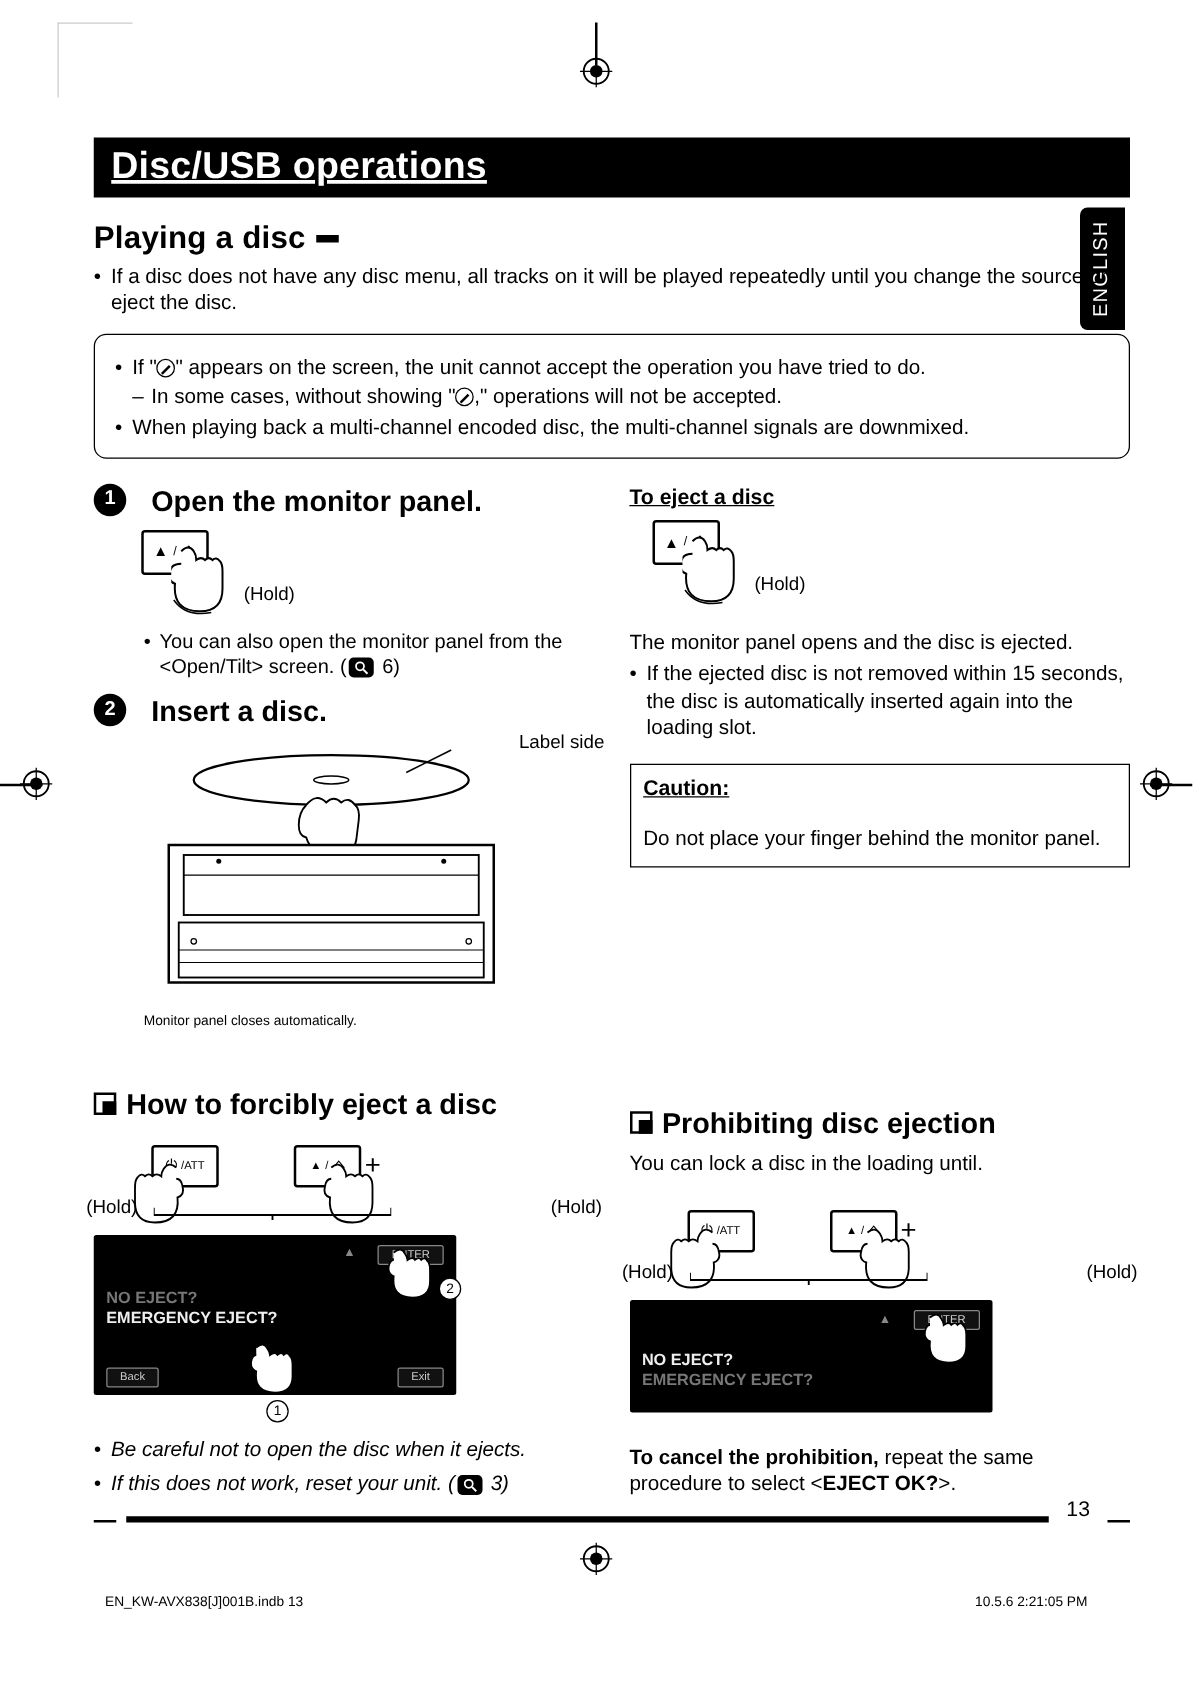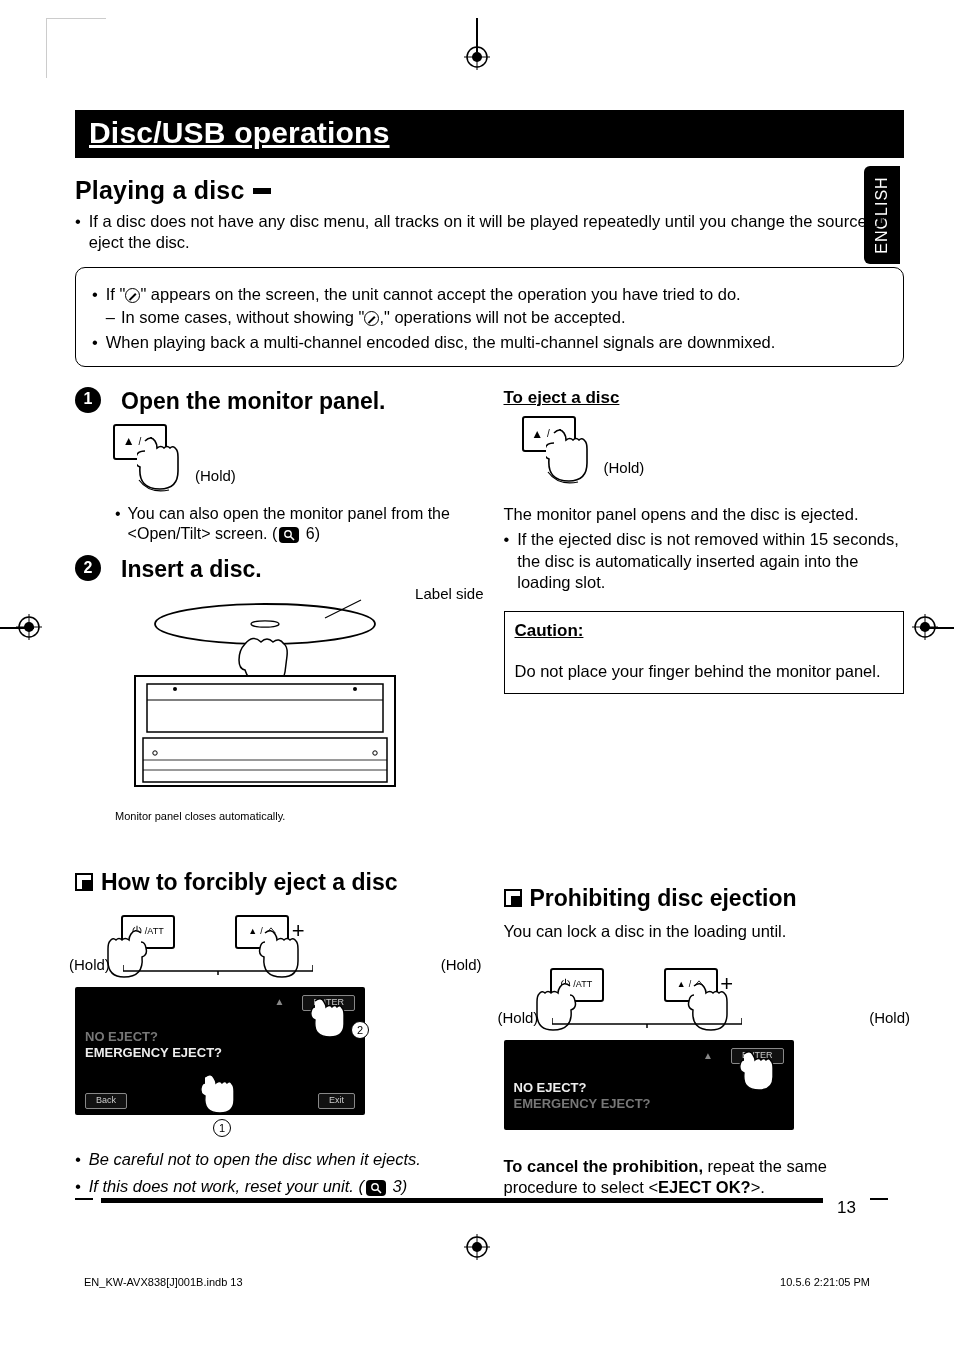--- a/index.html
+++ b/index.html
@@ -79,21 +79,21 @@
   .screen .cursor-num { position:absolute; width:18px; height:18px; border:1.5px solid #000; border-radius:50%; background:#fff; color:#000; font-size:11px; display:flex; align-items:center; justify-content:center; font-weight:400;}
 
   
   .screen.small { height: 90px; }
 
   
   .side-tab { position:absolute; right:54px; top:166px; width:36px; height:98px; background:#000; color:#fff; border-top-left-radius:6px; border-bottom-left-radius:6px; display:flex; align-items:center; justify-content:center;}
   .side-tab span { transform: rotate(-90deg); font-size:16px; letter-spacing:1px; font-stretch:condensed;}
 
   
-  .pgnum-wrap { position:absolute; left:0; right:16px; bottom:16px; display:flex; align-items:flex-start; gap:8px;}
+  .pgnum-wrap { position:absolute; left:0; right:0; bottom:16px; display:flex; align-items:flex-end; gap:8px;}
   .pgnum-wrap .r { flex:1; height:5px; background:#000;}
   .pgnum-wrap .r.short { flex:0 0 18px; height:2px; background:#000;}
   .pgnum-wrap .num { font-size:17px; padding:0 6px;}
 
   .footer { position:absolute; left:84px; right:84px; bottom:66px; display:flex; justify-content:space-between; font-size:11px; color:#000;}
 
   .mini-hand { width:58px; height:52px; }
   .row-btns { display:flex; align-items:center; gap:60px; margin-left:46px; position:relative;}
   .row-btns .keybtn { width:54px; height:34px; border:2px solid #000; border-radius:3px; display:flex; align-items:center; justify-content:center; font-size:9px; gap:3px; background:#fff;}
   .row-btns .plus2 { position:absolute; left:50%; transform:translateX(-50%); top:2px; font-size:22px; font-weight:300;}

